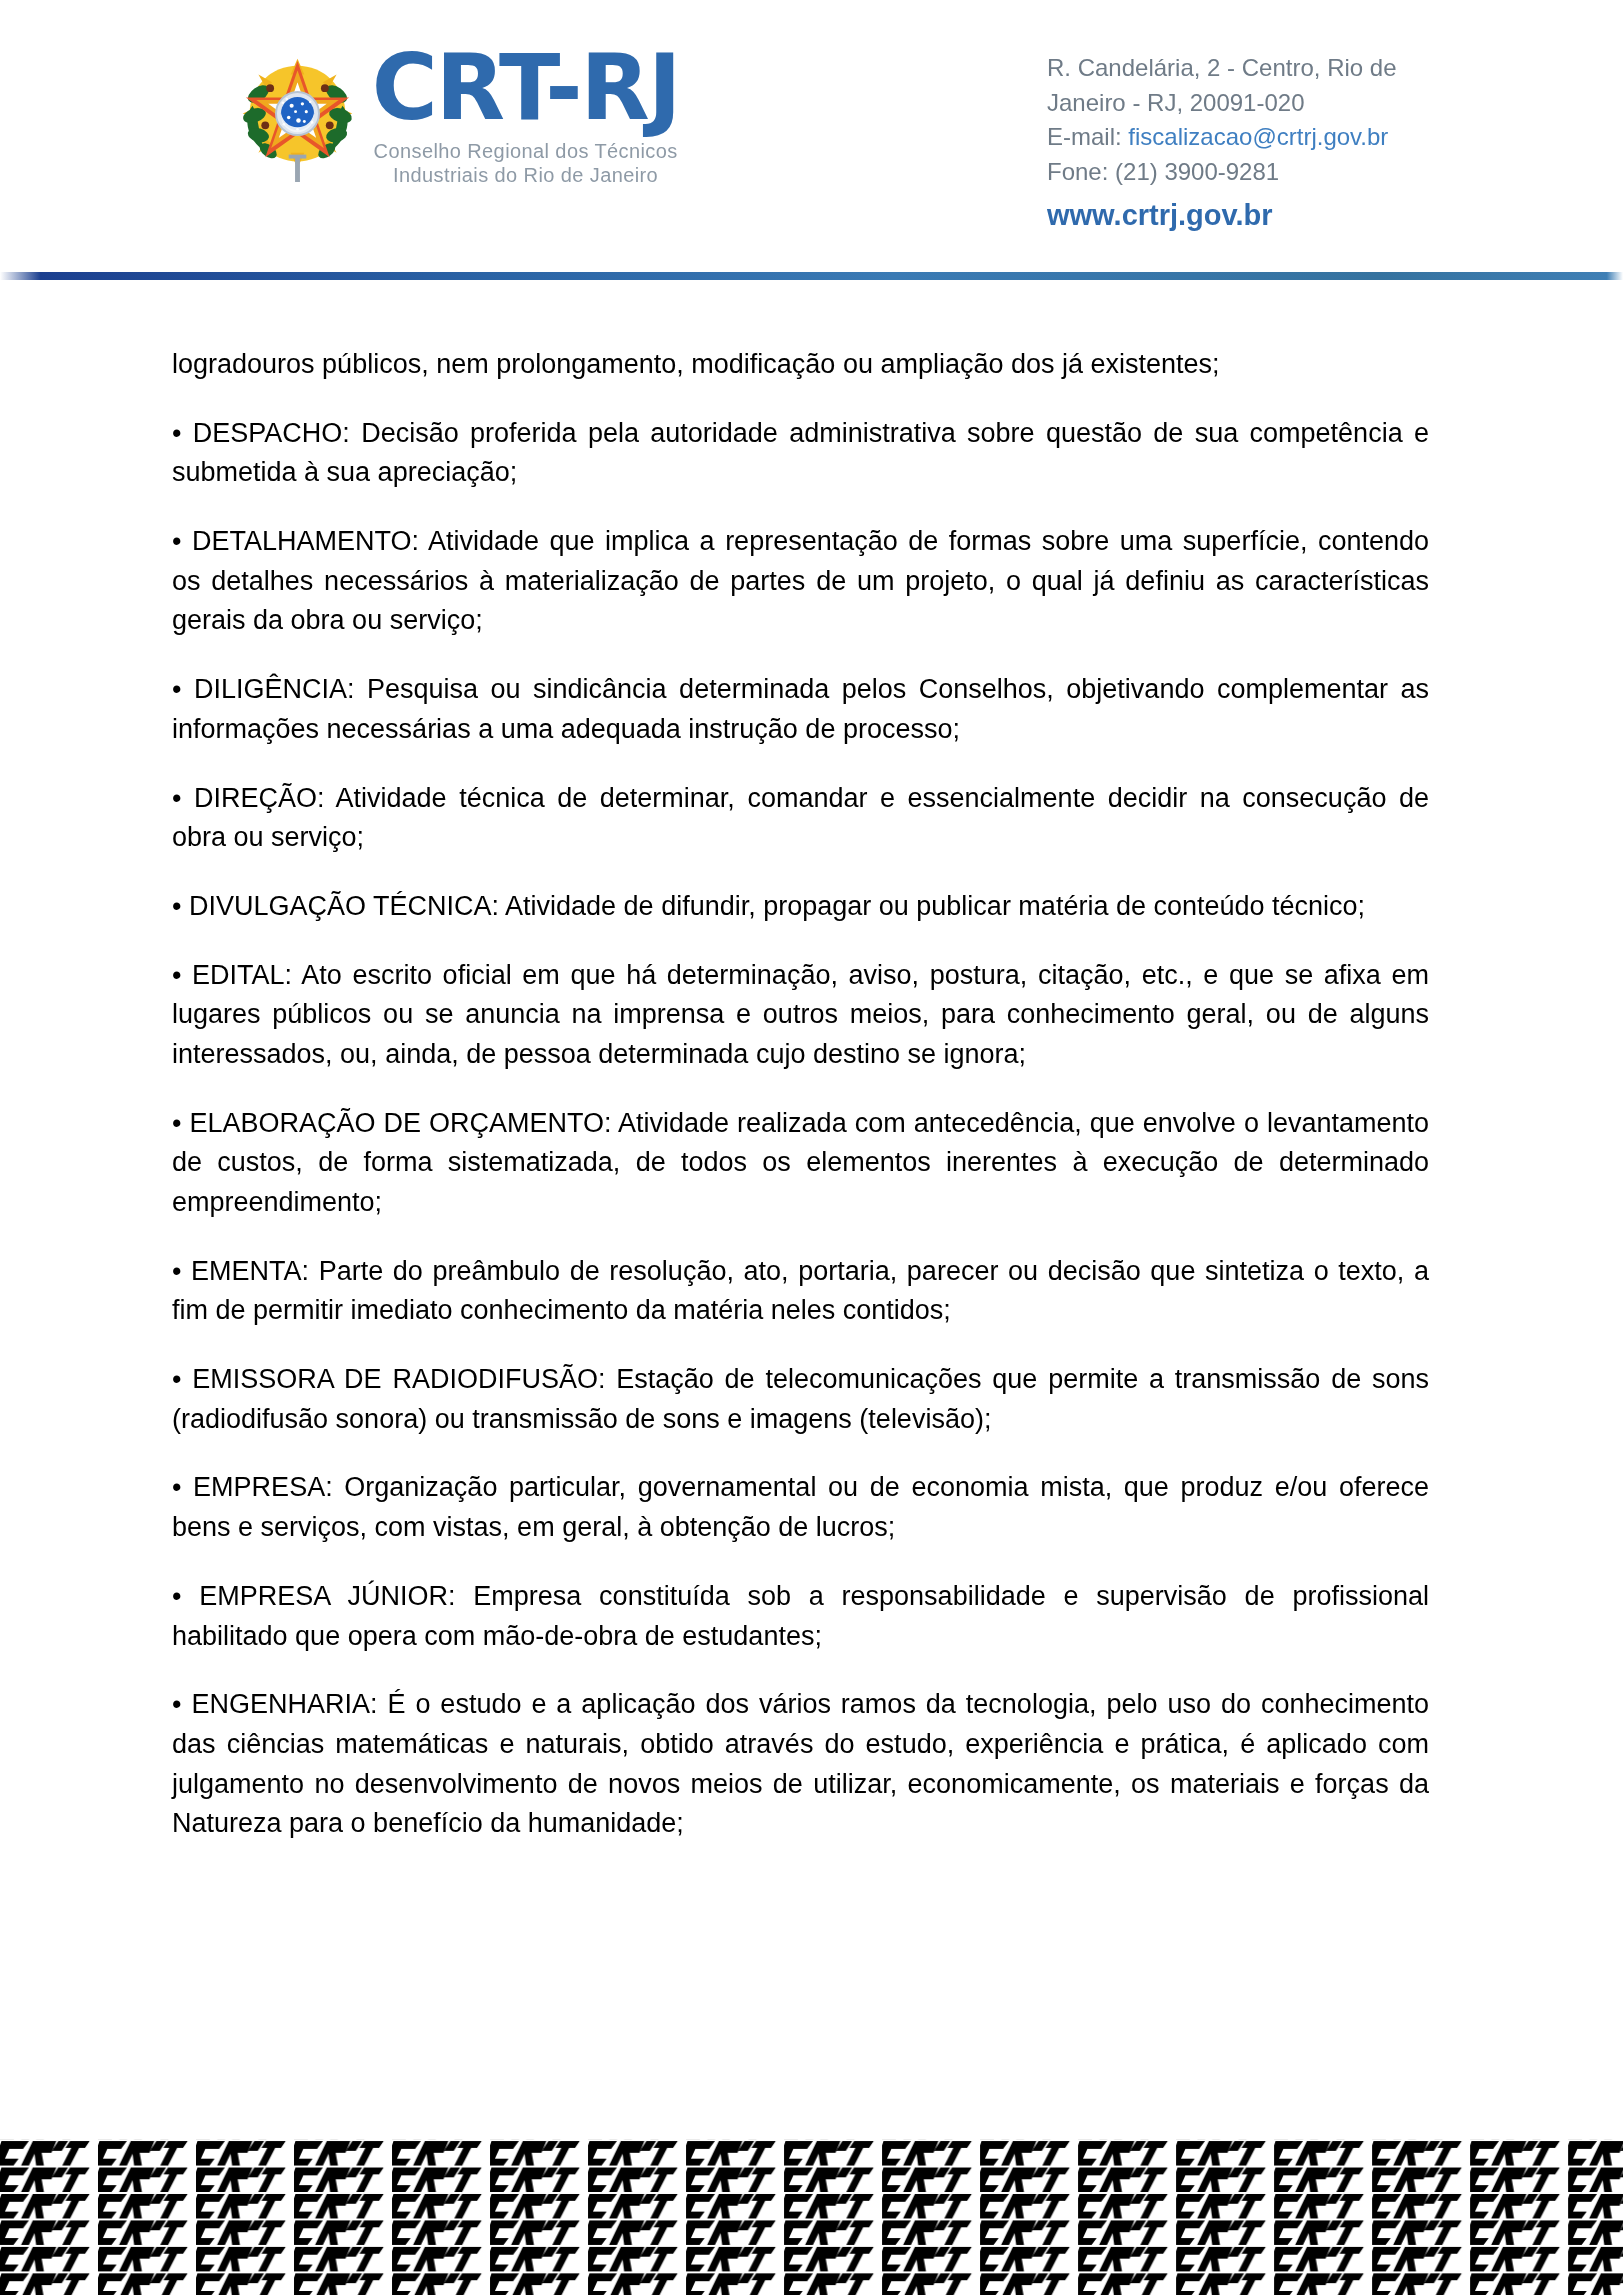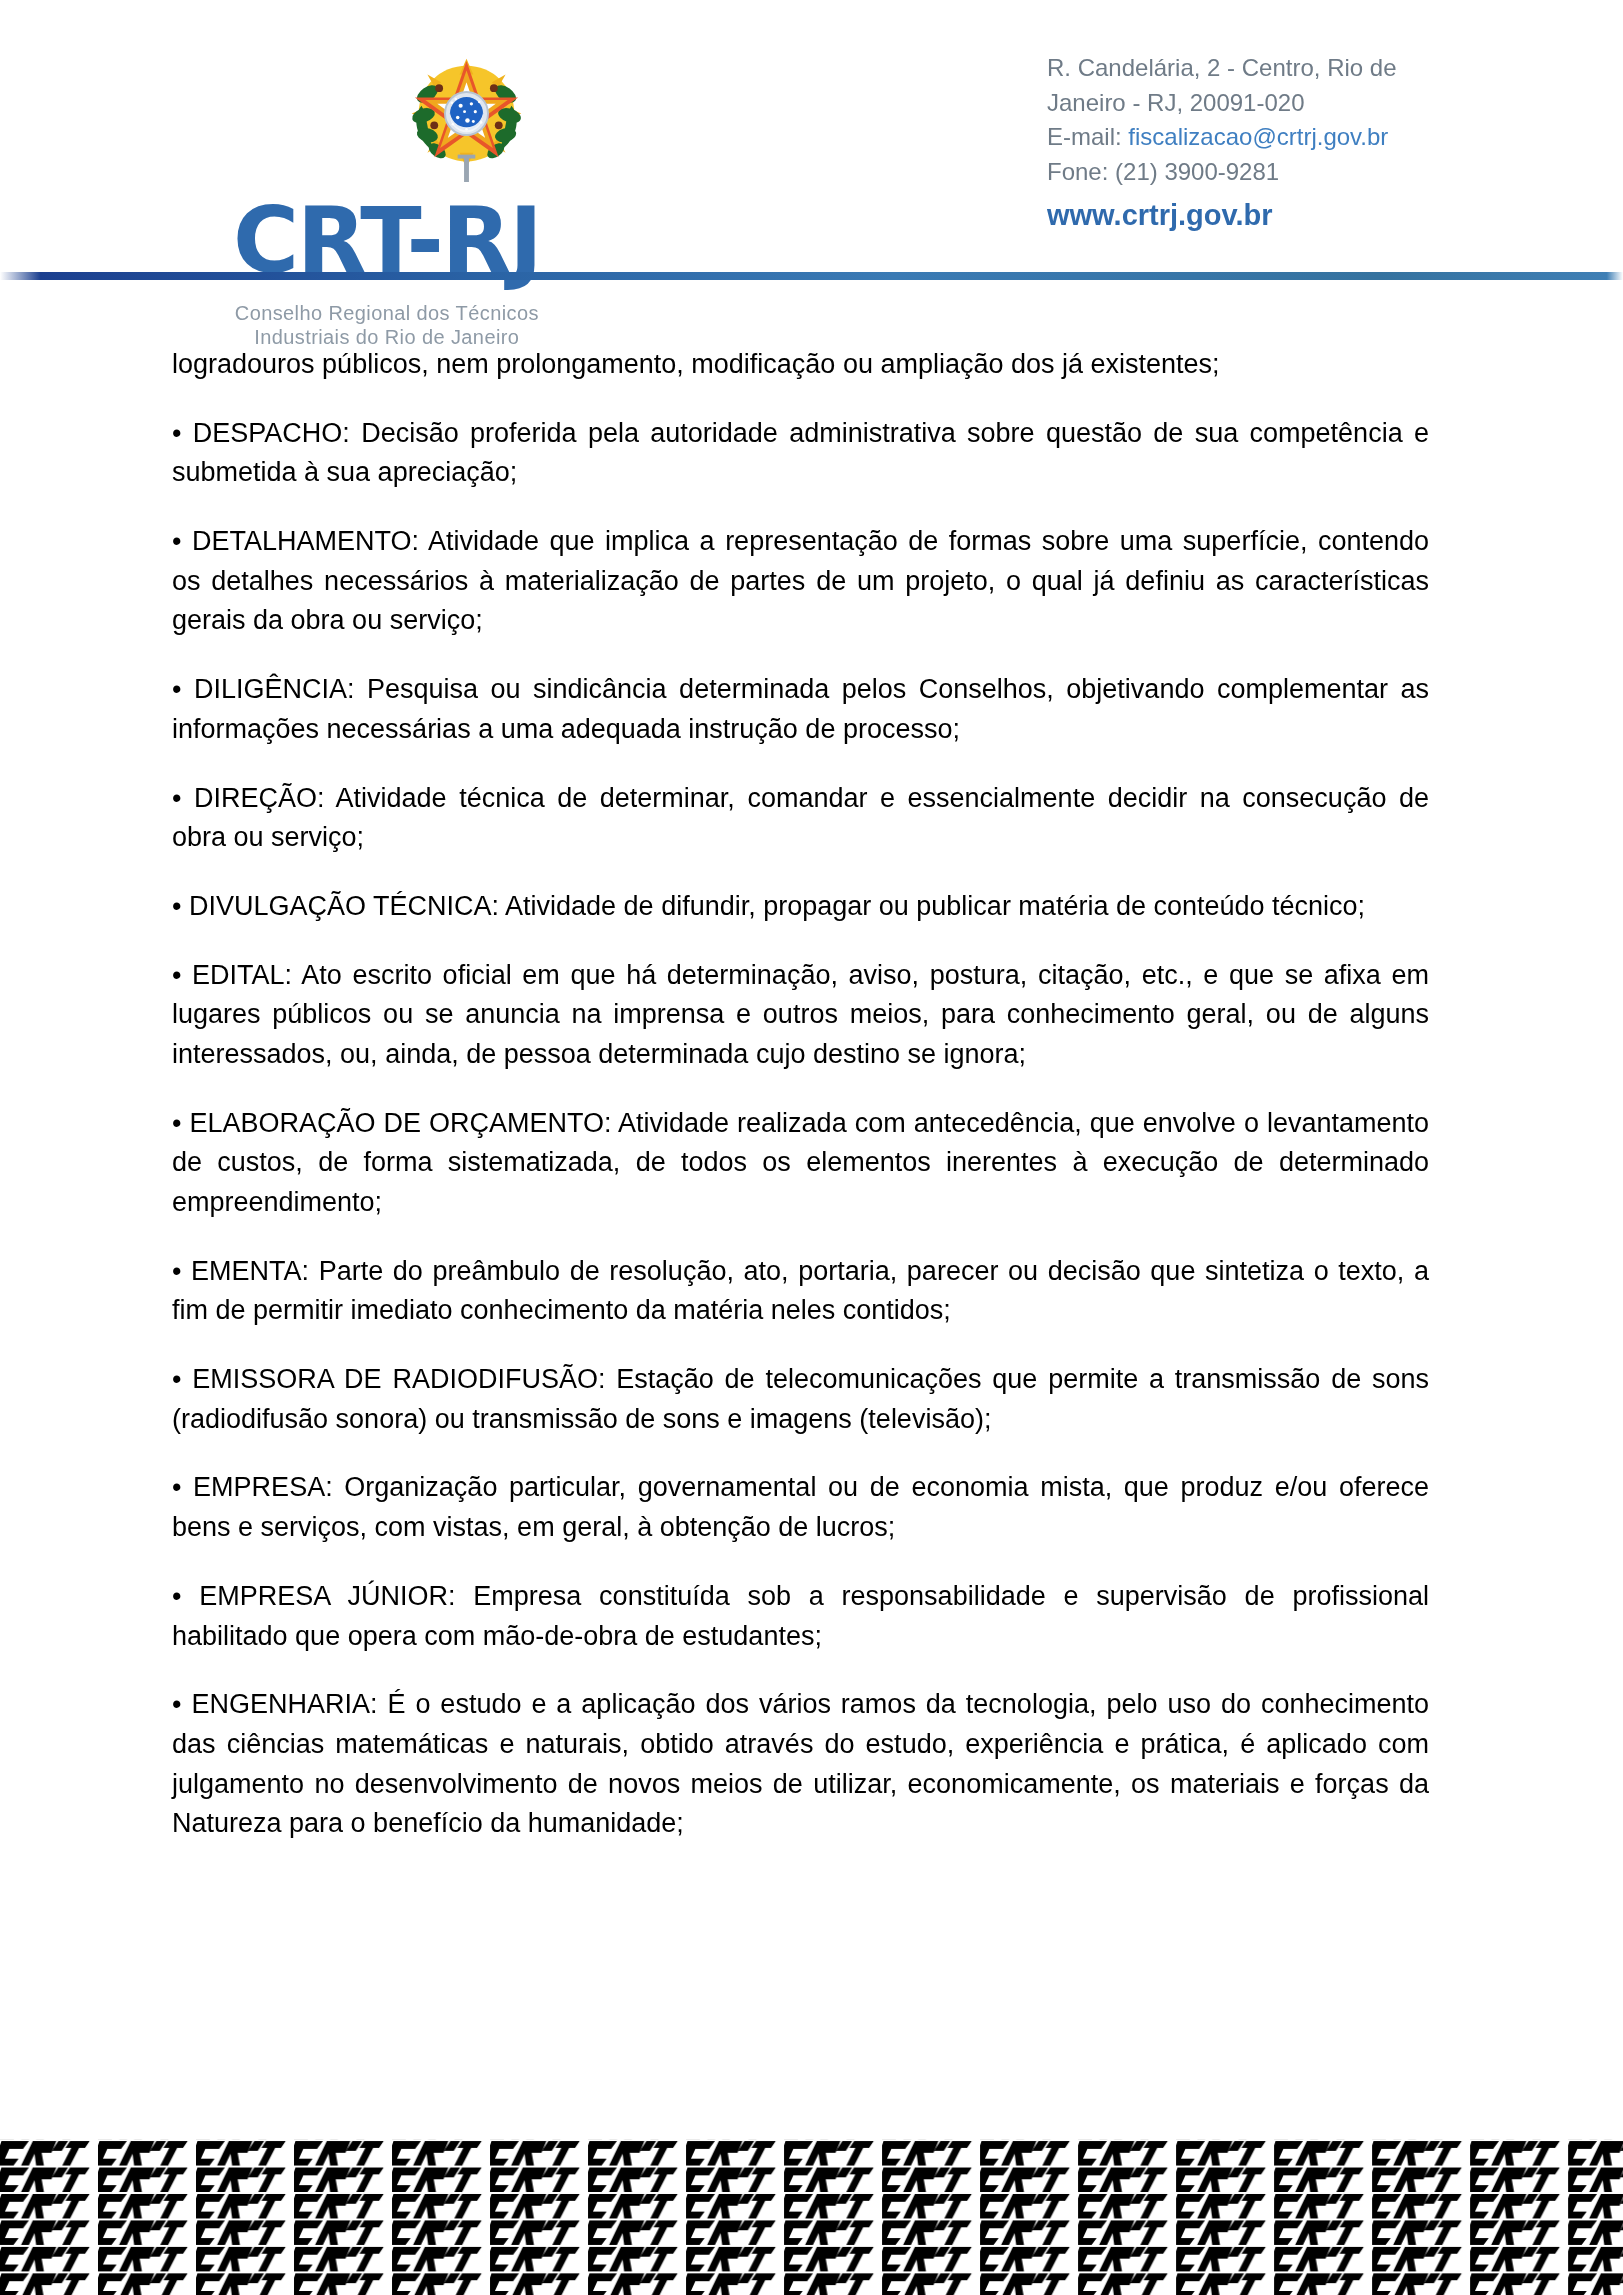--- a/index.html
+++ b/index.html
@@ -22,22 +22,21 @@
     top: 0;
     width: 1623px;
     height: 277px;
   }
 
   .logo-block {
     position: absolute;
     left: 233px;
     top: 37px;
     display: flex;
-    align-items: flex-end;
-    flex-direction: column;
+    align-items: flex-start;
   }
 
   .coat-of-arms {
     width: 129px;
     height: 145px;
     flex: 0 0 auto;
     margin-right: 9.8px;
     margin-top: 7.8px;
   }
 
@@ -58,21 +57,21 @@
     white-space: nowrap;
   }
 
   .wordmark-sub {
     font-family: "Liberation Sans", sans-serif;
     font-size: 20px;
     color: #8e9aa6;
     text-align: center;
     line-height: 1.18;
     letter-spacing: 0.4px;
-    margin-top: 19px;
+    margin-top: 10px;
     white-space: nowrap;
   }
 
   .contact-block {
     position: absolute;
     left: 1047px;
     top: 51px;
     font-family: "Liberation Sans", sans-serif;
     font-size: 24px;
     line-height: 1.44;

